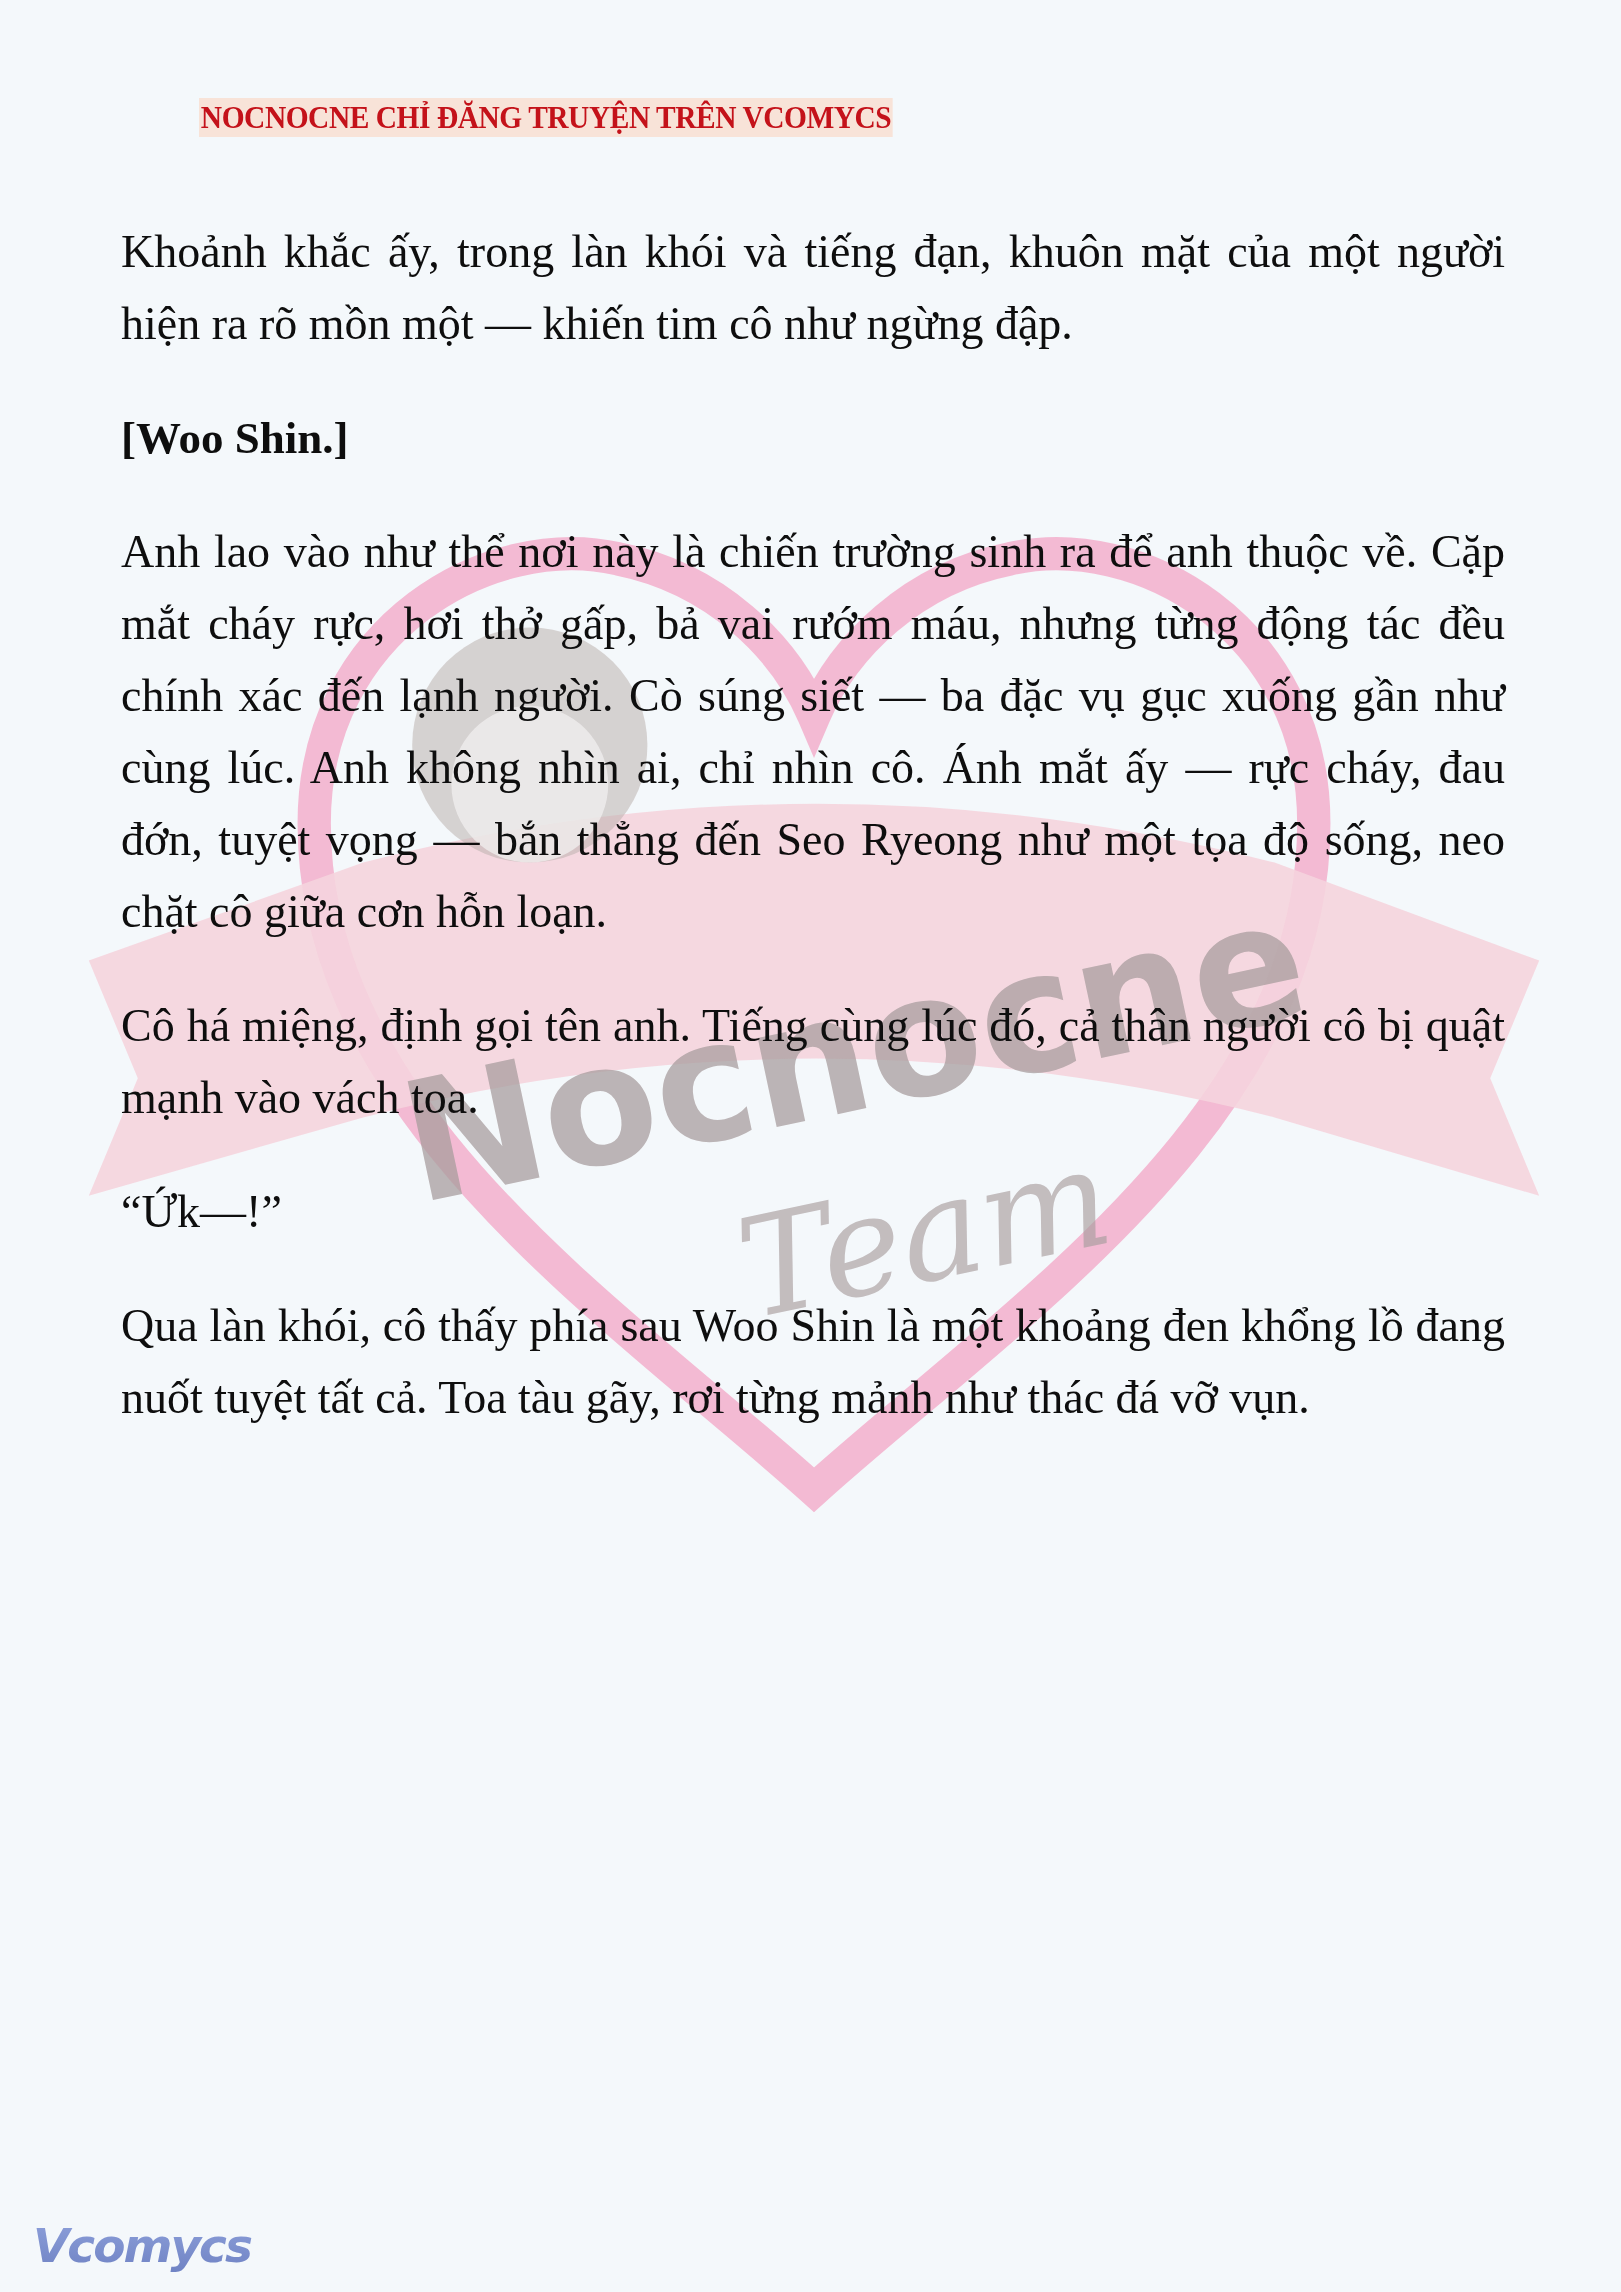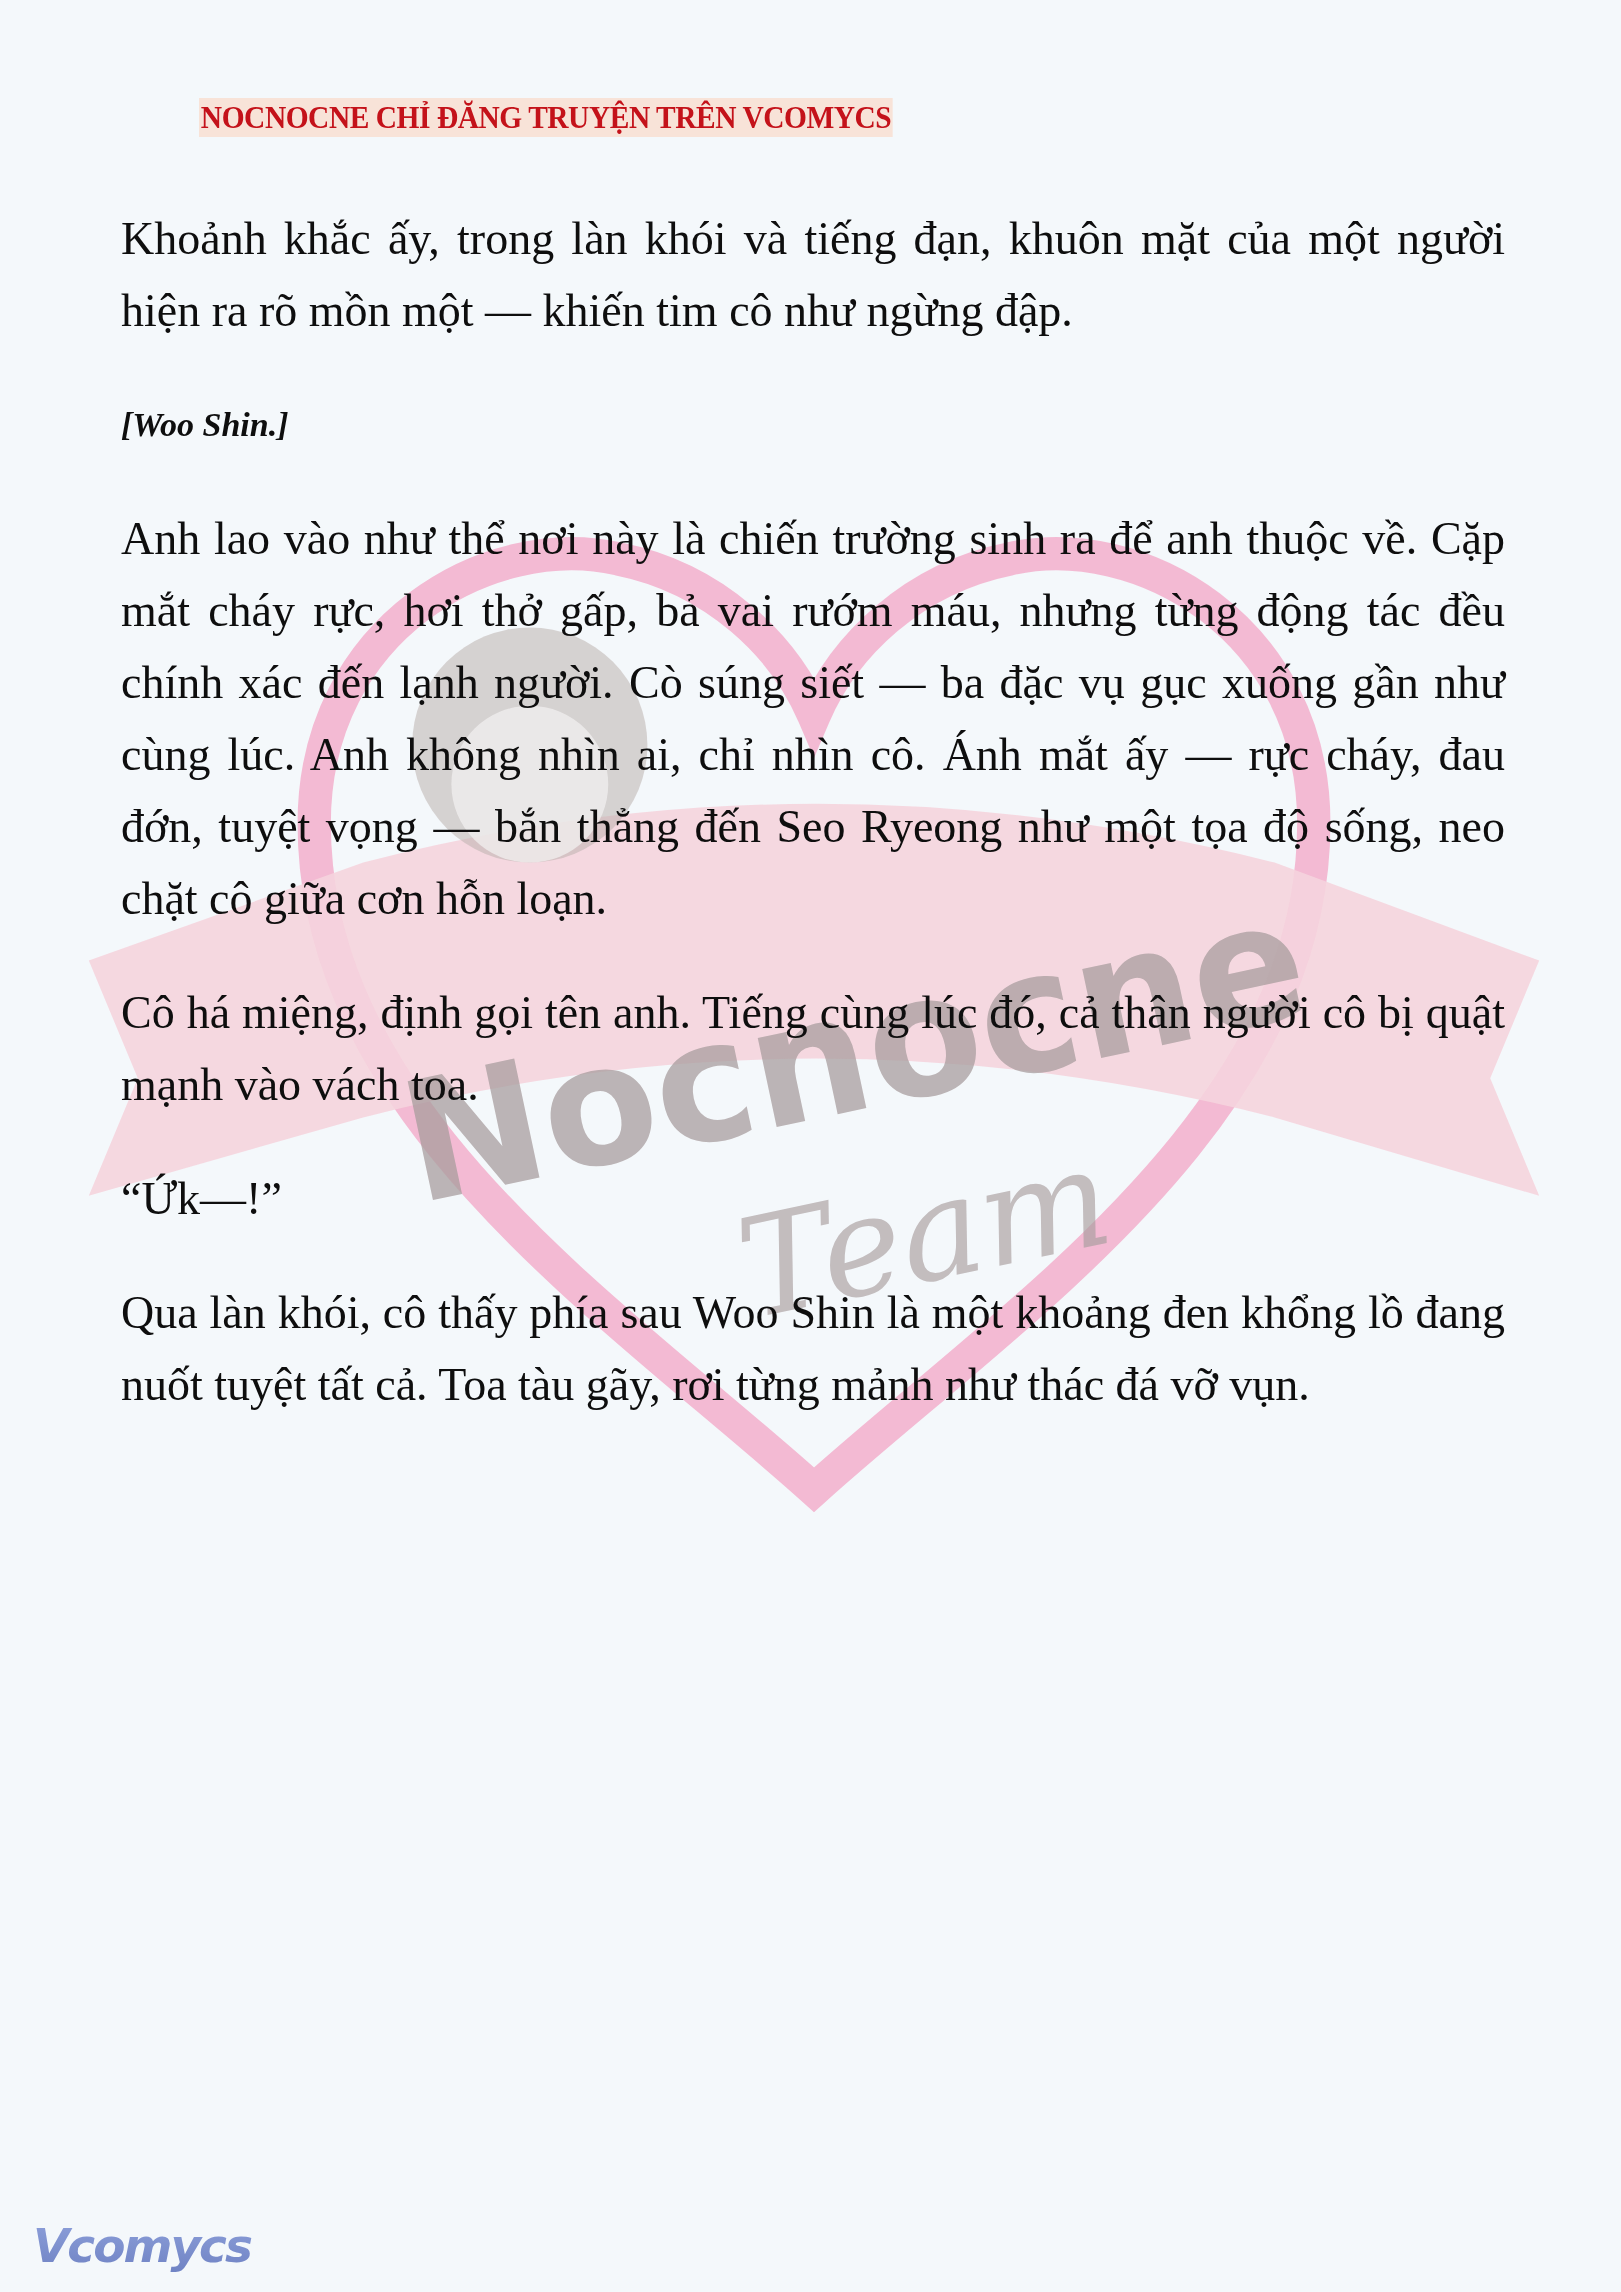--- a/index.html
+++ b/index.html
@@ -33,35 +33,34 @@
     letter-spacing: -0.5px;
     padding: 0 2px;
     line-height: 39px;
     z-index: 2;
     transform: scaleX(0.92);
     transform-origin: left center;
   }
   .content {
     position: absolute;
     left: 121px;
-    top: 203px;
+    top: 216px;
     width: 1384px;
     z-index: 2;
     font-size: 46px;
     line-height: 72px;
   }
   .para {
     margin: 0 0 42px 0;
     text-align: justify;
     text-align-last: left;
   }
   .para.italic {
-    font-style: italic;
     font-weight: bold;
-    font-size: 34px;
+    font-size: 45px;
   }
   .logo {
     position: absolute;
     left: 29px;
     top: 2213px;
     z-index: 2;
   }
 </style>
 </head>
 <body>

